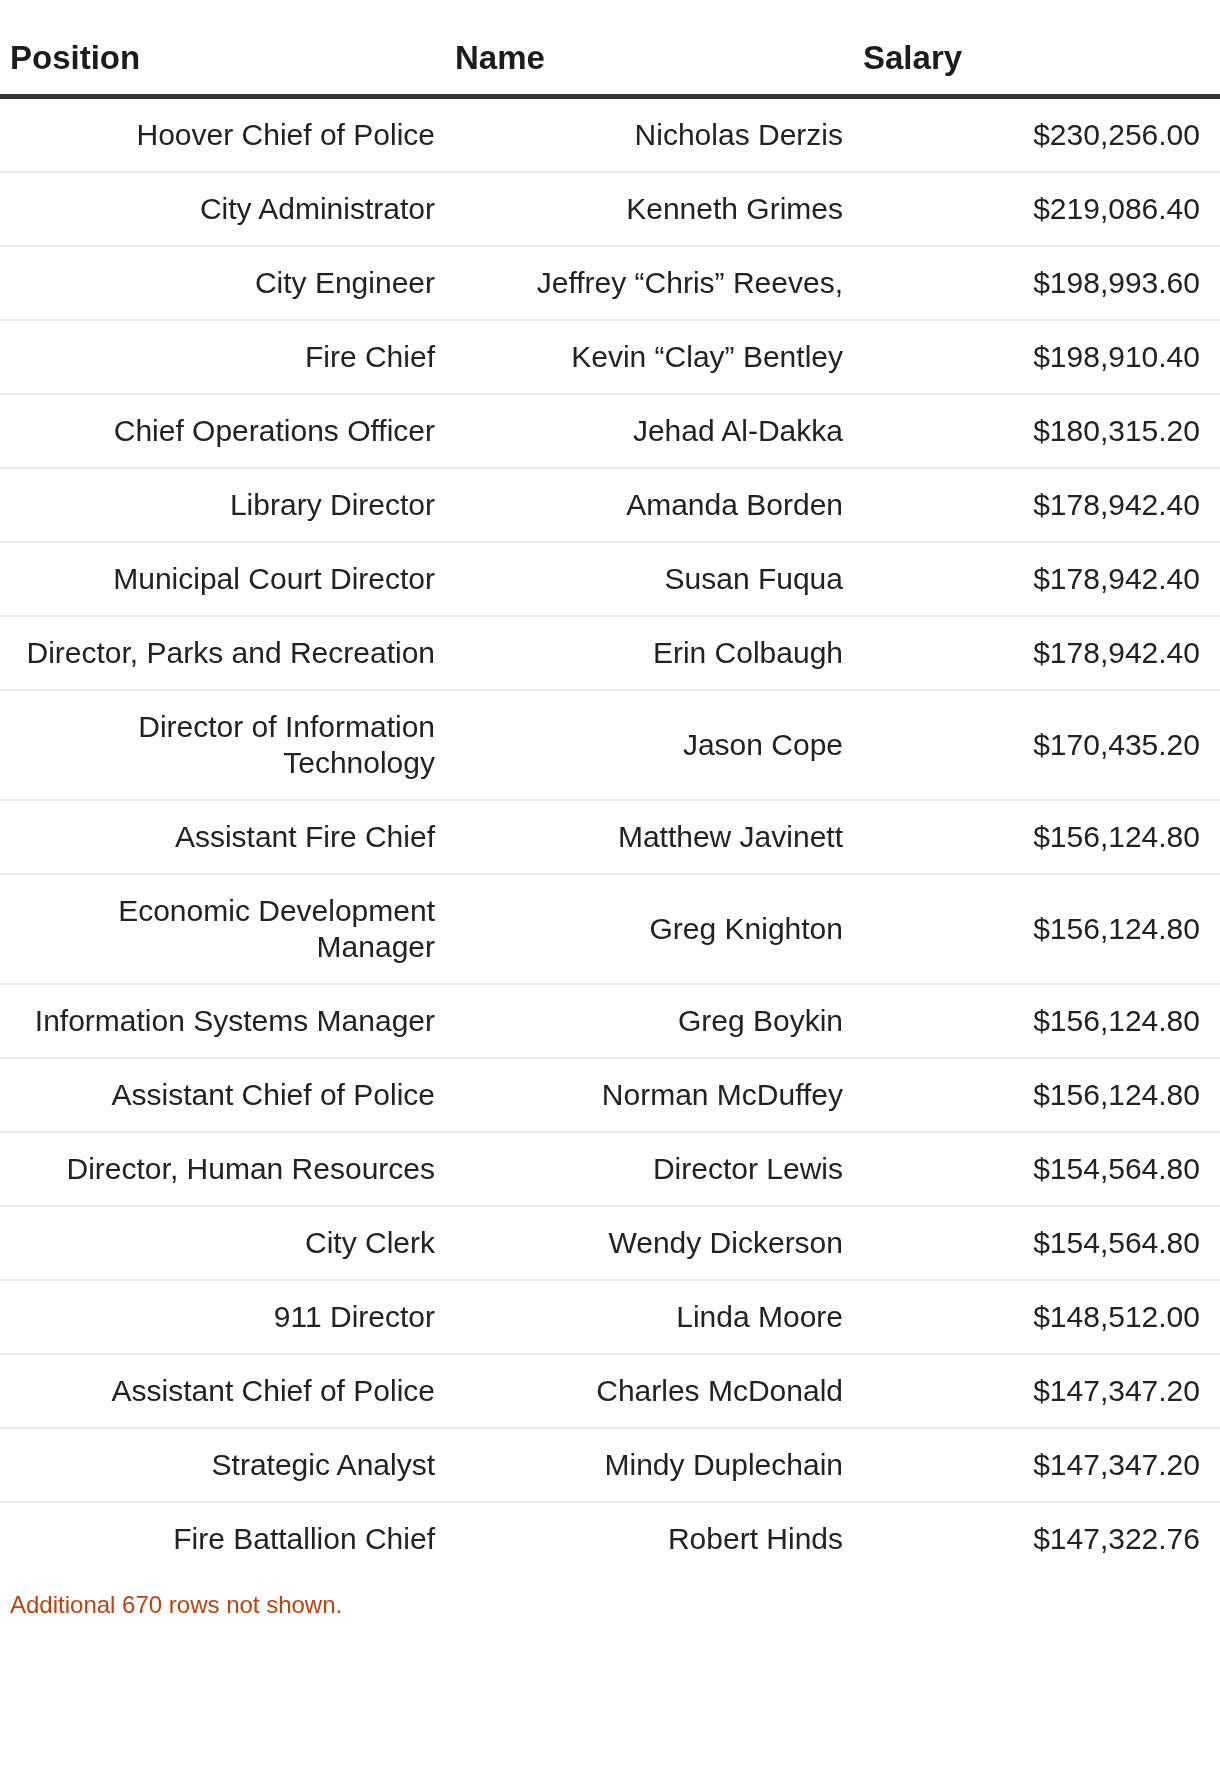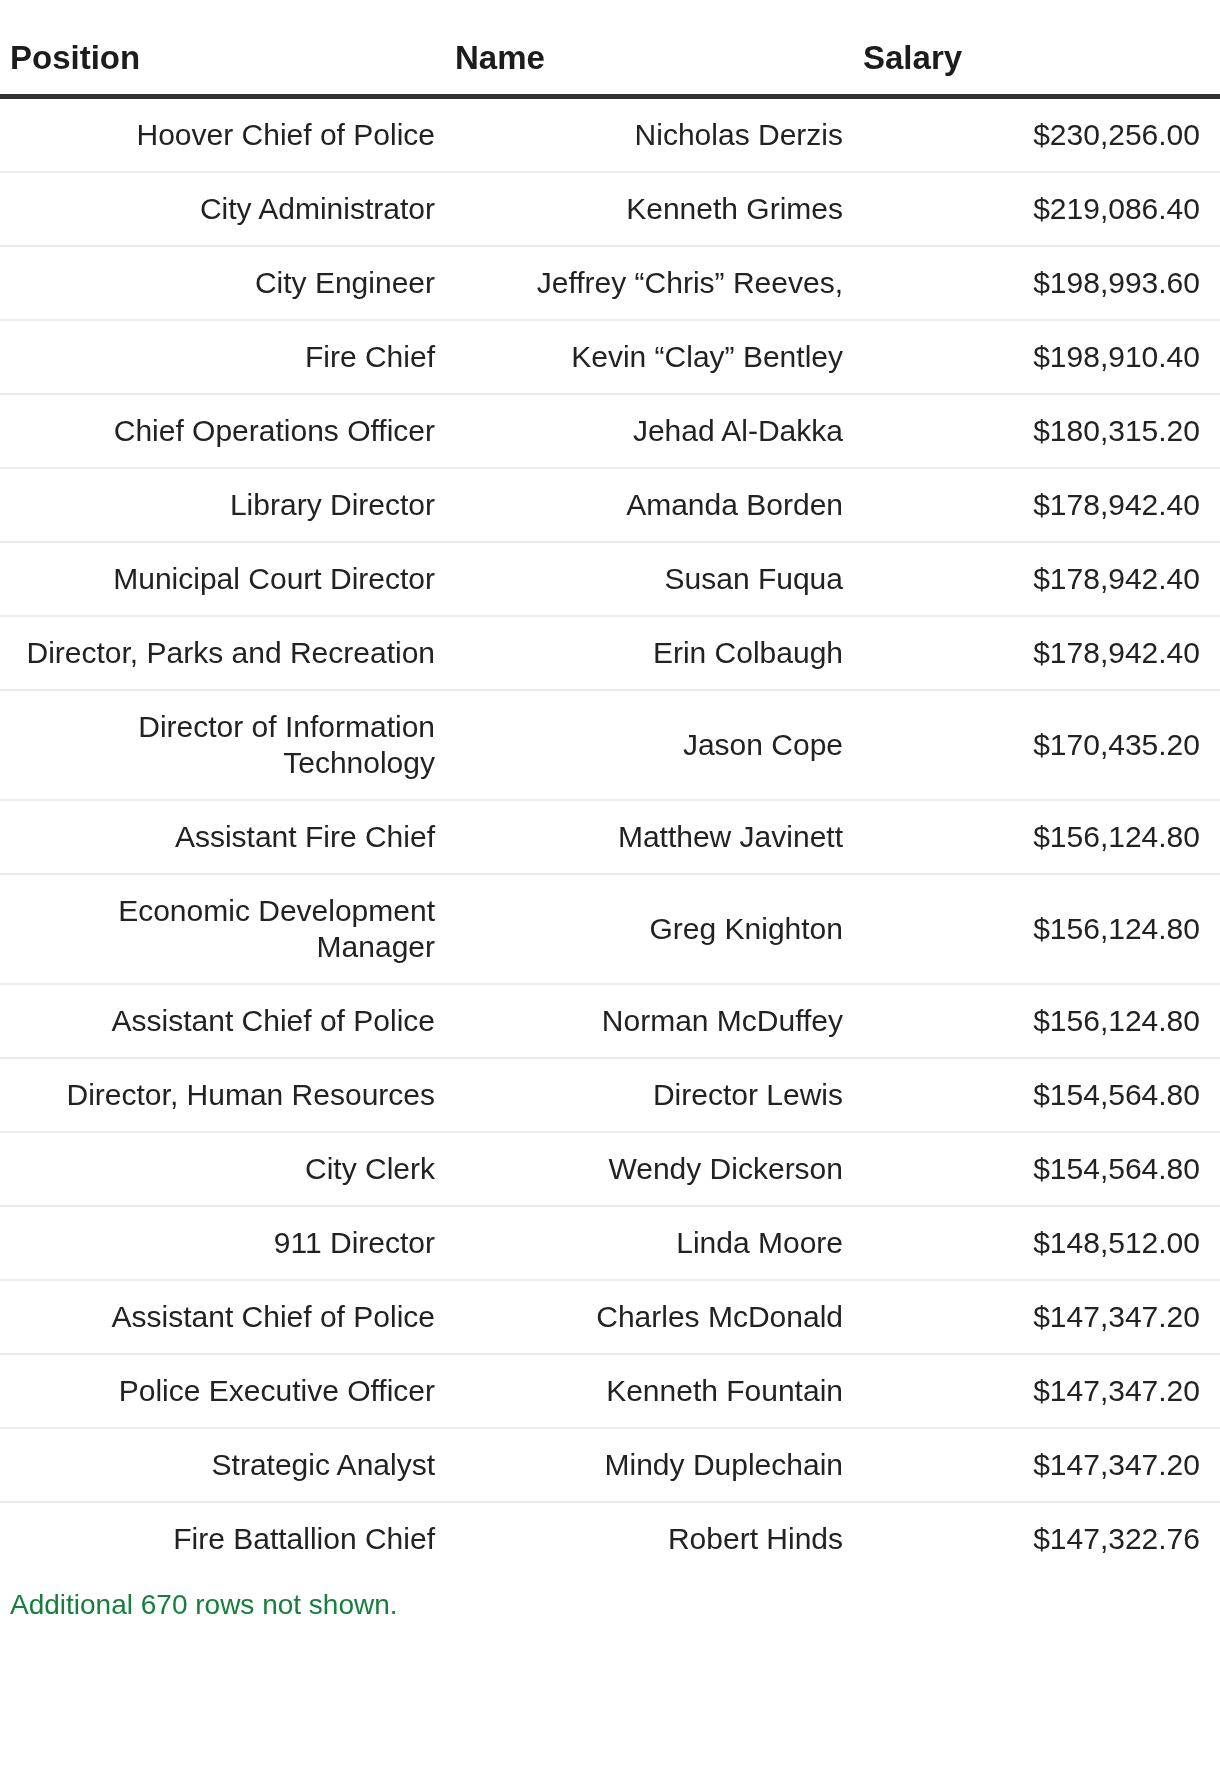--- a/index.html
+++ b/index.html
@@ -35,23 +35,23 @@
     color: #222222;
     text-align: right;
     vertical-align: middle;
     line-height: 36px;
     padding: 18px 20px 18px 0;
     border-bottom: 2px solid #ebebeb;
   }
   th.first, td.first { padding-left: 10px; }
   tbody tr:last-child td { border-bottom: none; }
   .note {
-    font-size: 28px;
+    font-size: 24px;
     line-height: 36px;
-    color: #15803d;
+    color: #c2410c;
     margin: 12px 0 0 10px;
   }
   .credit {
     font-size: 24px;
     line-height: 30px;
     color: #9d9d9d;
     margin: 34px 0 0 10px;
   }
 </style>
 </head>
@@ -121,20 +121,25 @@
         <td class="first">Assistant Fire Chief</td>
         <td>Matthew Javinett</td>
         <td>$156,124.80</td>
       </tr>
       <tr>
         <td class="first">Economic Development Manager</td>
         <td>Greg Knighton</td>
         <td>$156,124.80</td>
       </tr>
       <tr>
+        <td class="first">Information Systems Manager</td>
+        <td>Greg Boykin</td>
+        <td>$156,124.80</td>
+      </tr>
+      <tr>
         <td class="first">Assistant Chief of Police</td>
         <td>Norman McDuffey</td>
         <td>$156,124.80</td>
       </tr>
       <tr>
         <td class="first">Director, Human Resources</td>
         <td>Director Lewis</td>
         <td>$154,564.80</td>
       </tr>
       <tr>
@@ -146,25 +151,20 @@
         <td class="first">911 Director</td>
         <td>Linda Moore</td>
         <td>$148,512.00</td>
       </tr>
       <tr>
         <td class="first">Assistant Chief of Police</td>
         <td>Charles McDonald</td>
         <td>$147,347.20</td>
       </tr>
       <tr>
-        <td class="first">Police Executive Officer</td>
-        <td>Kenneth Fountain</td>
-        <td>$147,347.20</td>
-      </tr>
-      <tr>
         <td class="first">Strategic Analyst</td>
         <td>Mindy Duplechain</td>
         <td>$147,347.20</td>
       </tr>
       <tr>
         <td class="first">Fire Battallion Chief</td>
         <td>Robert Hinds</td>
         <td>$147,322.76</td>
       </tr>
     </tbody>

